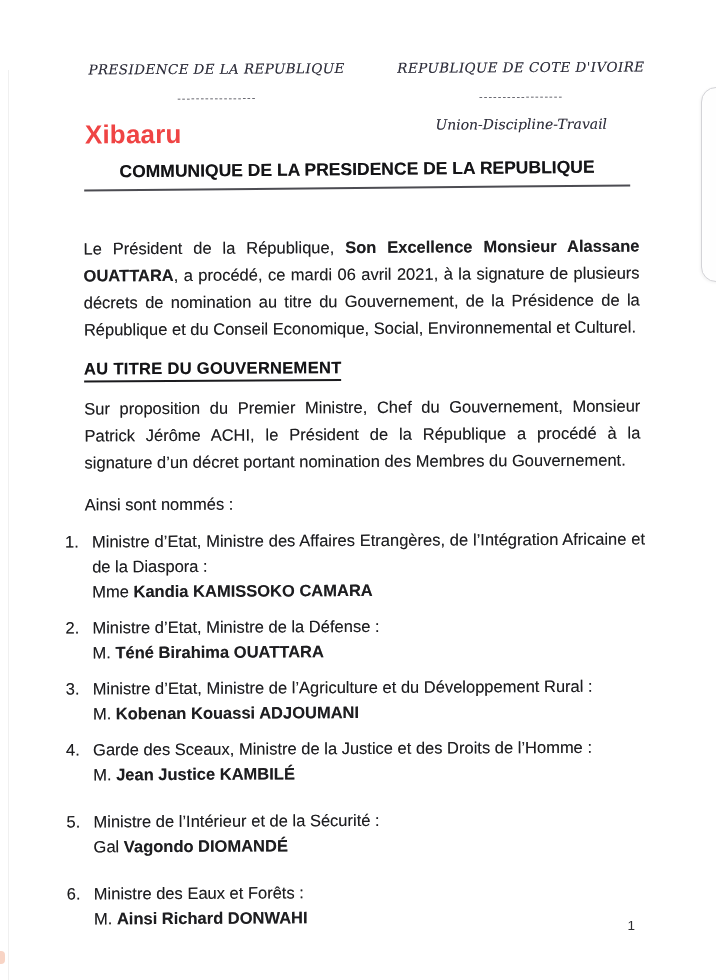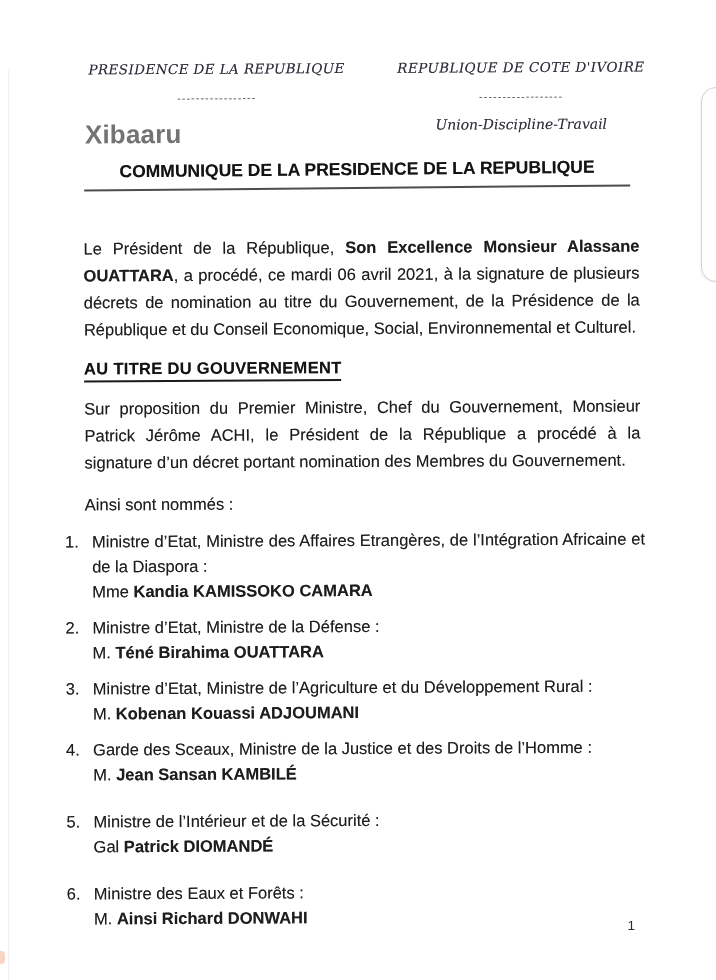--- a/index.html
+++ b/index.html
@@ -155,42 +155,42 @@
       <div class="lh-title">PRESIDENCE DE LA REPUBLIQUE</div>
       <div class="lh-dashes">-----------------</div>
     </div>
     <div class="lh-block">
       <div class="lh-title">REPUBLIQUE DE COTE D'IVOIRE</div>
       <div class="lh-dashes">------------------</div>
       <div class="lh-motto">Union-Discipline-Travail</div>
     </div>
   </div>
 
-  <div class="watermark" style="color: #737373;">Xibaaru</div>
+  <div class="watermark" style="color: #ef4444;">Xibaaru</div>
 
   <div class="title-wrap">
     <h1 class="doc-title">COMMUNIQUE DE LA PRESIDENCE DE LA REPUBLIQUE</h1>
   </div>
 
   <p class="para intro"><span>Le Président de la République, </span><span class="b">Son Excellence Monsieur Alassane OUATTARA</span><span>, a procédé, ce mardi 06 avril 2021, à la signature de plusieurs décrets de nomination au titre du Gouvernement, de la Présidence de la République et du Conseil Economique, Social, Environnemental et Culturel.</span></p>
 
   <div class="section-heading-row">
     <h2 class="section-heading">AU TITRE DU GOUVERNEMENT</h2>
   </div>
 
   <p class="para second">Sur proposition du Premier Ministre, Chef du Gouvernement, Monsieur Patrick Jérôme ACHI, le Président de la République a procédé à la signature d’un décret portant nomination des Membres du Gouvernement.</p>
 
   <p class="list-intro">Ainsi sont nommés :</p>
 
   <ol class="appointments">
       <li class="appt-item"><span class="appt-num">1.</span><span class="appt-role">Ministre d’Etat, Ministre des Affaires Etrangères, de l’Intégration Africaine et de la Diaspora :</span><br><span class="appt-prefix">Mme </span><span class="appt-name">Kandia KAMISSOKO CAMARA</span></li>
       <li class="appt-item"><span class="appt-num">2.</span><span class="appt-role">Ministre d’Etat, Ministre de la Défense :</span><br><span class="appt-prefix">M. </span><span class="appt-name">Téné Birahima OUATTARA</span></li>
       <li class="appt-item"><span class="appt-num">3.</span><span class="appt-role">Ministre d’Etat, Ministre de l’Agriculture et du Développement Rural :</span><br><span class="appt-prefix">M. </span><span class="appt-name">Kobenan Kouassi ADJOUMANI</span></li>
-      <li class="appt-item"><span class="appt-num">4.</span><span class="appt-role">Garde des Sceaux, Ministre de la Justice et des Droits de l’Homme :</span><br><span class="appt-prefix">M. </span><span class="appt-name">Jean Sansan KAMBILÉ</span></li>
-      <li class="appt-item"><span class="appt-num">5.</span><span class="appt-role">Ministre de l’Intérieur et de la Sécurité :</span><br><span class="appt-prefix">Gal </span><span class="appt-name">Patrick DIOMANDÉ</span></li>
+      <li class="appt-item"><span class="appt-num">4.</span><span class="appt-role">Garde des Sceaux, Ministre de la Justice et des Droits de l’Homme :</span><br><span class="appt-prefix">M. </span><span class="appt-name">Jean Justice KAMBILÉ</span></li>
+      <li class="appt-item"><span class="appt-num">5.</span><span class="appt-role">Ministre de l’Intérieur et de la Sécurité :</span><br><span class="appt-prefix">Gal </span><span class="appt-name">Vagondo DIOMANDÉ</span></li>
       <li class="appt-item"><span class="appt-num">6.</span><span class="appt-role">Ministre des Eaux et Forêts :</span><br><span class="appt-prefix">M. </span><span class="appt-name">Ainsi Richard DONWAHI</span></li>
     </ol>
 
 </div>
 
 <div class="page-number">1</div>
 <div class="scan-edge-left"></div>
 <div class="corner-mark"></div>
 <div class="scroll-pill"></div>
 

